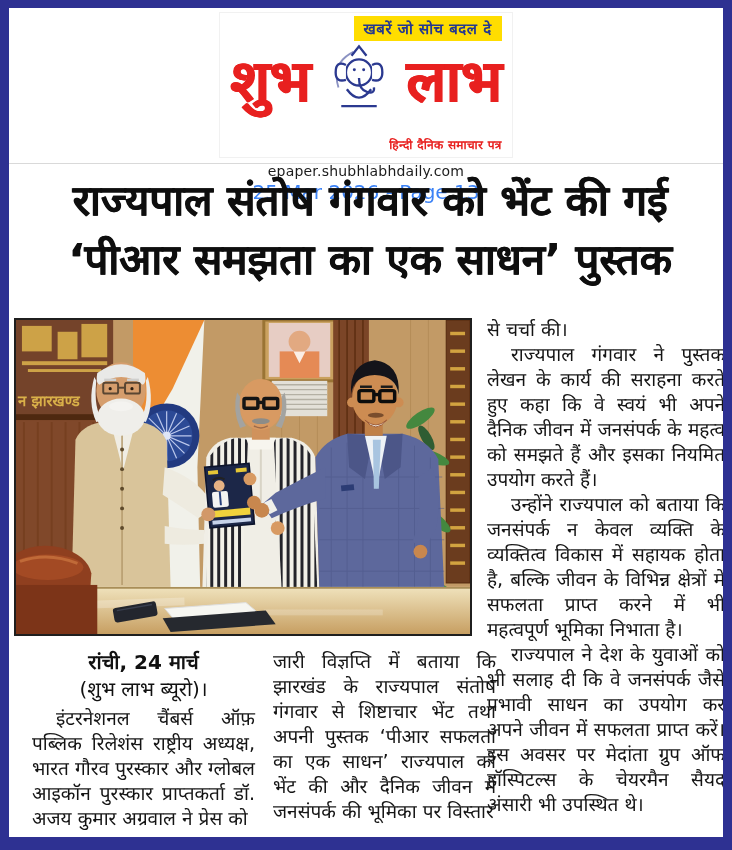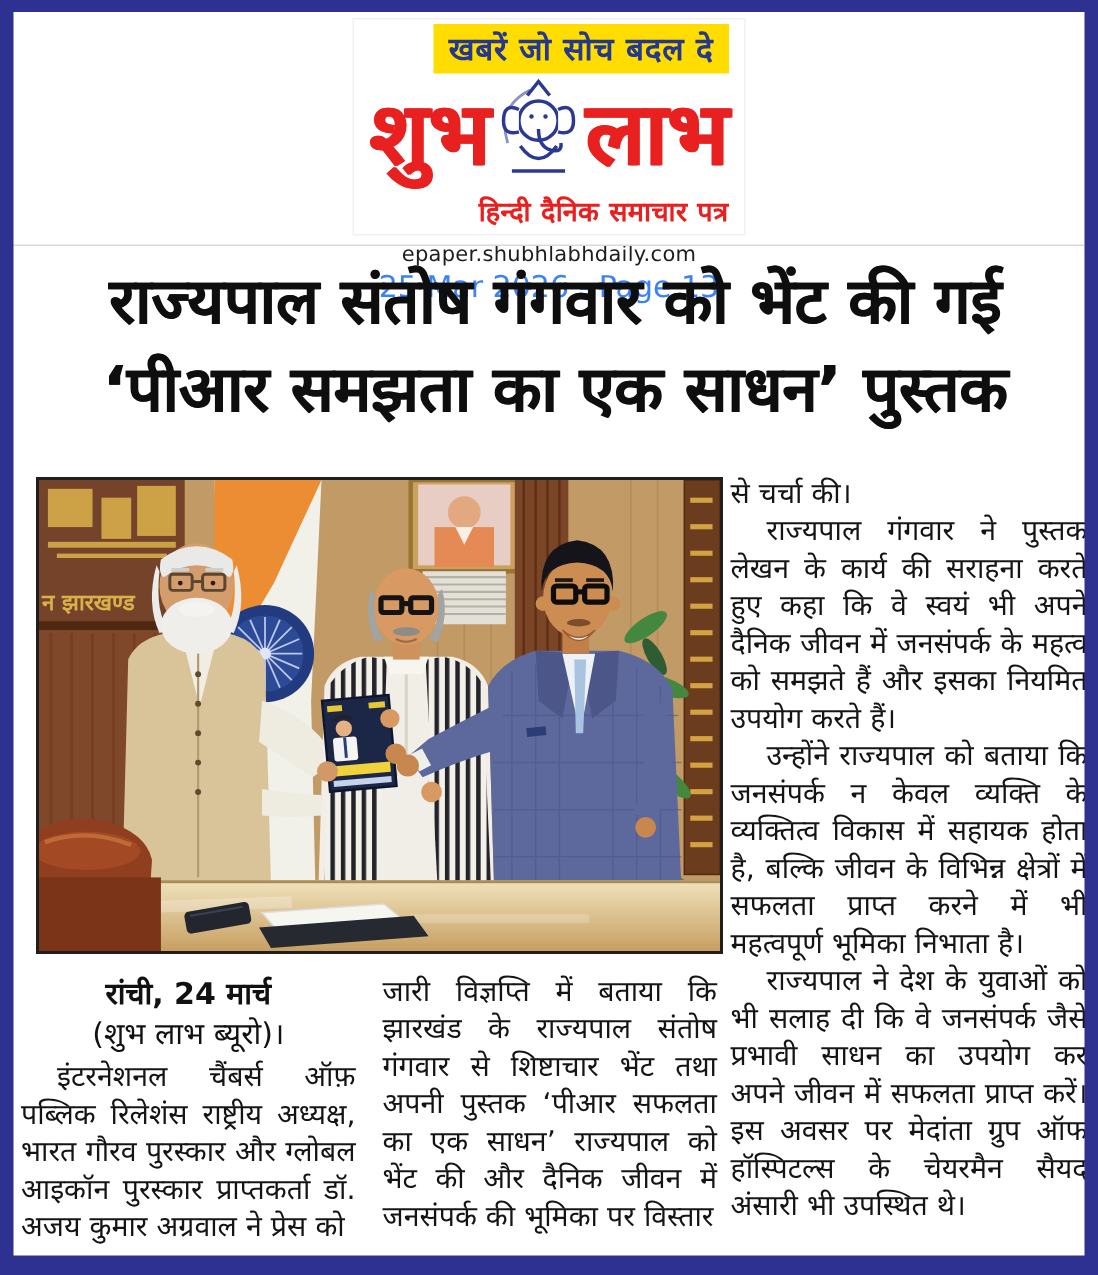--- a/index.html
+++ b/index.html
@@ -11,47 +11,47 @@
   .frame-bar{position:absolute;background:#2e3192;z-index:50;}
   .frame-top{left:0;top:0;width:732px;height:8px;}
   .frame-bottom{left:0;top:837px;width:732px;height:13px;}
   .frame-left{left:0;top:0;width:9px;height:850px;}
   .frame-right{left:723px;top:0;width:9px;height:850px;}
 
   
   .masthead{position:absolute;top:12px;left:0;width:732px;text-align:center;}
   .logo-box{display:inline-flex;flex-direction:column;align-items:flex-end;
     padding:3px 10px 4px 10px;border:1px solid #f1f1f1;background:#fff;}
-  .slogan{background:#ffdd00;color:#24388f;font-weight:bold;font-size:21px;
+  .slogan{background:#ffdd00;color:#24388f;font-weight:bold;font-size:15px;
     padding:2px 10px 3px 10px;letter-spacing:.5px;}
-  .title-row{display:flex;align-items:center;gap:4px;margin-top:2px;}
+  .title-row{display:flex;align-items:center;gap:20px;margin-top:2px;}
   .title-word{color:#e8201f;font-weight:900;font-size:58px;line-height:62px;
     text-shadow:1px 0 #e8201f, -0.5px 0 #e8201f;}
-  .tagline{color:#e8201f;font-weight:bold;font-size:18px;margin-top:1px;letter-spacing:.3px;}
+  .tagline{color:#e8201f;font-weight:bold;font-size:12px;margin-top:17px;letter-spacing:.3px;}
   .url-line{font-size:14px;color:#1c1c1c;margin-top:5px;letter-spacing:.2px;}
   .date-line{font-size:20px;color:#3b82f6;margin-top:1px;}
 
   .divider{position:absolute;top:163px;left:9px;width:714px;height:1px;background:#d9d9d9;}
 
   
   .headline{position:absolute;top:171px;left:16px;width:708px;text-align:center;
     color:#0e0e0e;font-weight:900;font-size:42px;line-height:59px;
     text-shadow:.6px 0 #0e0e0e;}
 
   
-  .photo{position:absolute;top:318px;left:24px;width:454px;height:314px;
+  .photo{position:absolute;top:318px;left:14px;width:454px;height:314px;
     border:2px solid #1f1f1f;background:#eab308;}
   .photo svg{display:block;width:100%;height:100%;}
 
   
   .bodycopy{font-size:19px;line-height:25px;color:#141414;text-align:justify;}
   .bodycopy p{margin:0;}
   .indent{text-indent:24px;}
   .col-right{position:absolute;top:317px;left:487px;width:238px;}
-  .cols-bottom{position:absolute;top:649px;left:14px;width:464px;display:flex;gap:18px;justify-content:space-between;}
+  .cols-bottom{position:absolute;top:649px;left:32px;width:464px;display:flex;gap:18px;justify-content:space-between;}
   .col{width:223px;}
   .place-date{font-weight:bold;font-size:20px;text-align:center;line-height:27px;color:#111;}
   .bureau{font-weight:normal;font-size:20px;text-align:center;line-height:27px;color:#111;margin-bottom:3px;}
 </style>
 </head>
 <body>
 
 <div class="page">
 
   <div class="frame-bar frame-top"></div>

